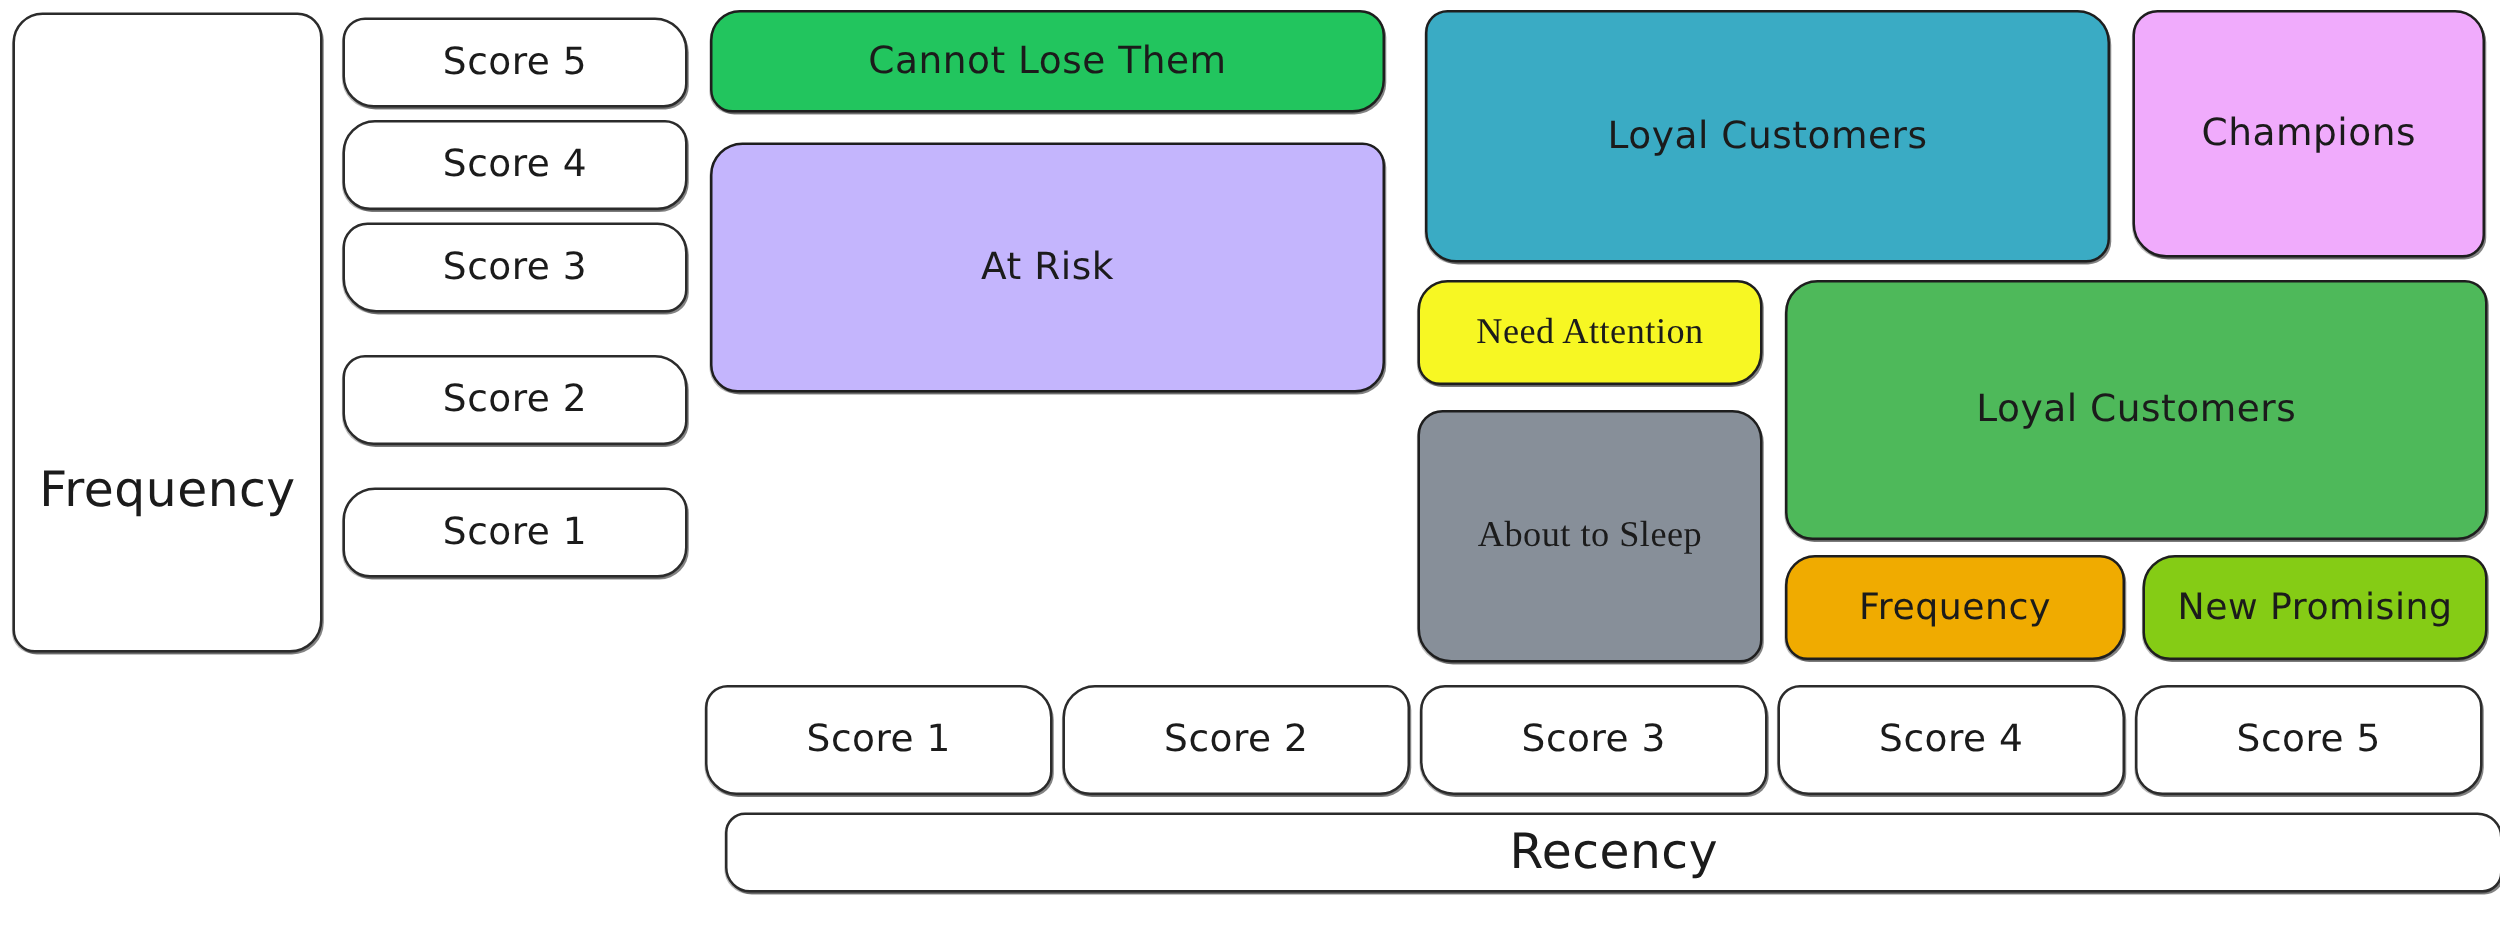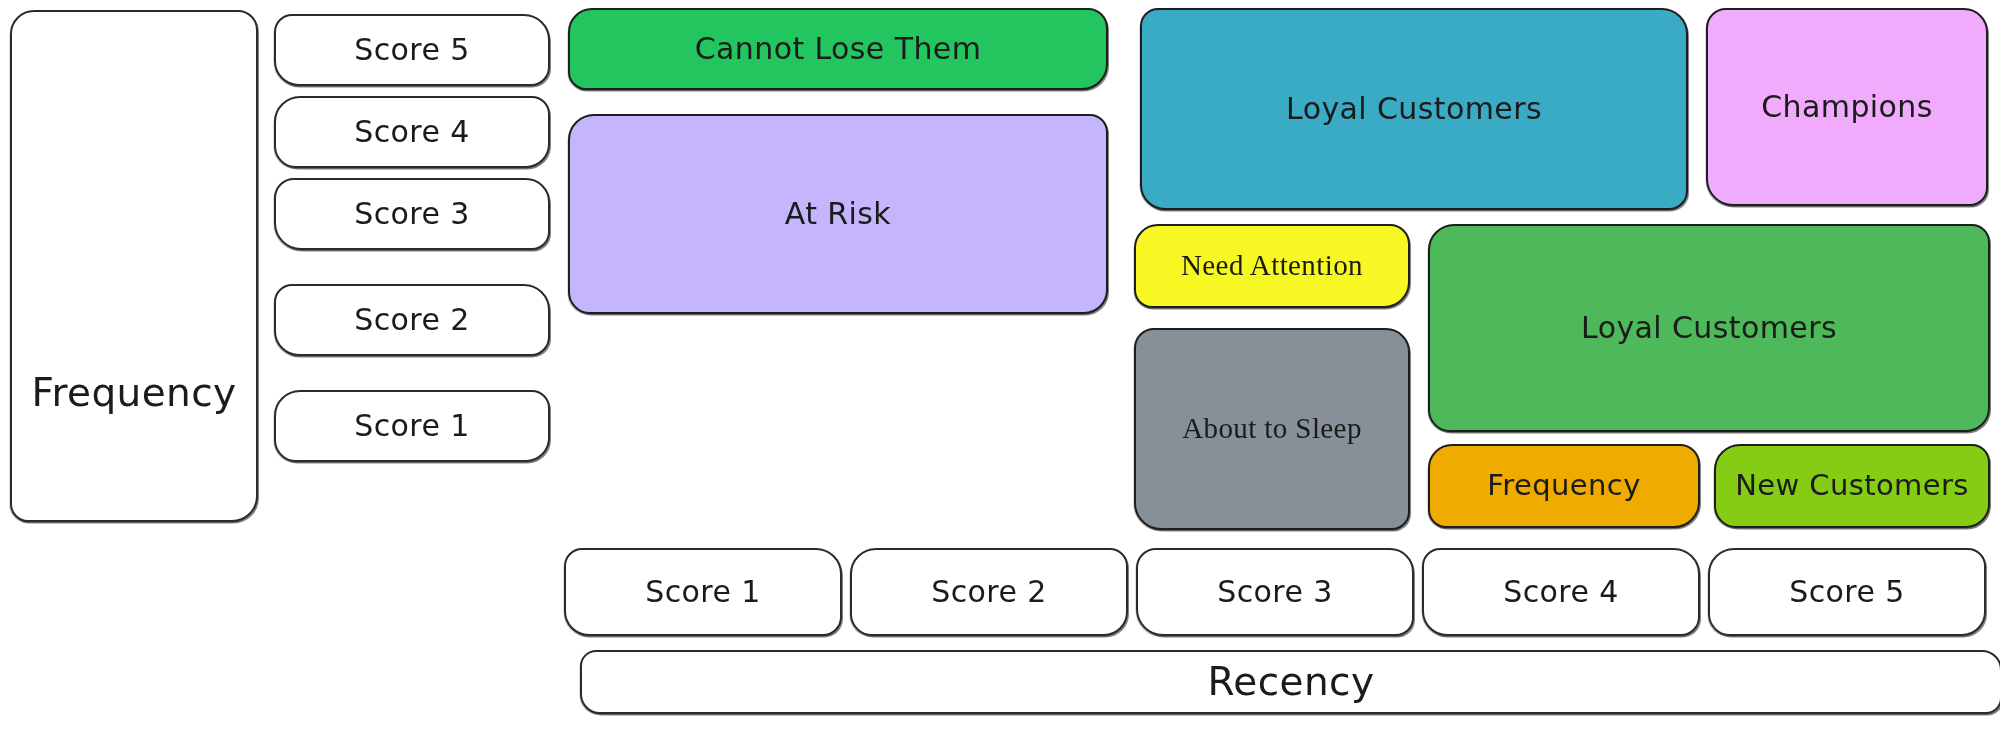--- a/index.html
+++ b/index.html
@@ -120,21 +120,21 @@
 
   <div class="box filled r4" style="left: 1134px; top: 328px; width: 276px; height: 202px; background: rgb(135, 143, 153); font-family: Liberation Serif, serif;">
     <span class="t-md nowrap">About to Sleep</span>
   </div>
 
   <div class="box filled r1" style="left: 1428px; top: 444px; width: 272px; height: 84px; background: rgb(240, 171, 0);">
     <span class="t-md nowrap">Frequency</span>
   </div>
 
   <div class="box filled r3" style="left: 1714px; top: 444px; width: 276px; height: 84px; background: rgb(133, 204, 21);">
-    <span class="t-md nowrap">New Customers</span>
+    <span class="t-md nowrap">New Promising</span>
   </div>
 
   <div class="box plain r2" style="left:564px; top:548px; width:278px; height:88px;">
     <span class="t-lg nowrap">Score 1</span>
   </div>
   <div class="box plain r3" style="left:850px; top:548px; width:278px; height:88px;">
     <span class="t-lg nowrap">Score 2</span>
   </div>
   <div class="box plain r4" style="left:1136px; top:548px; width:278px; height:88px;">
     <span class="t-lg nowrap">Score 3</span>

